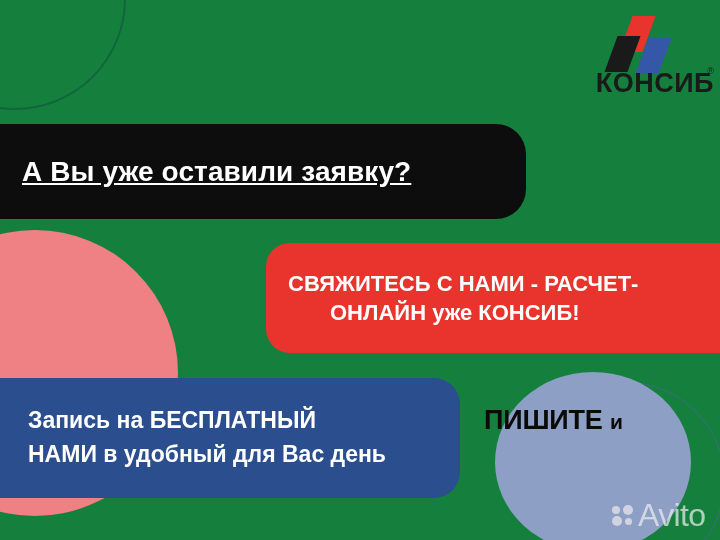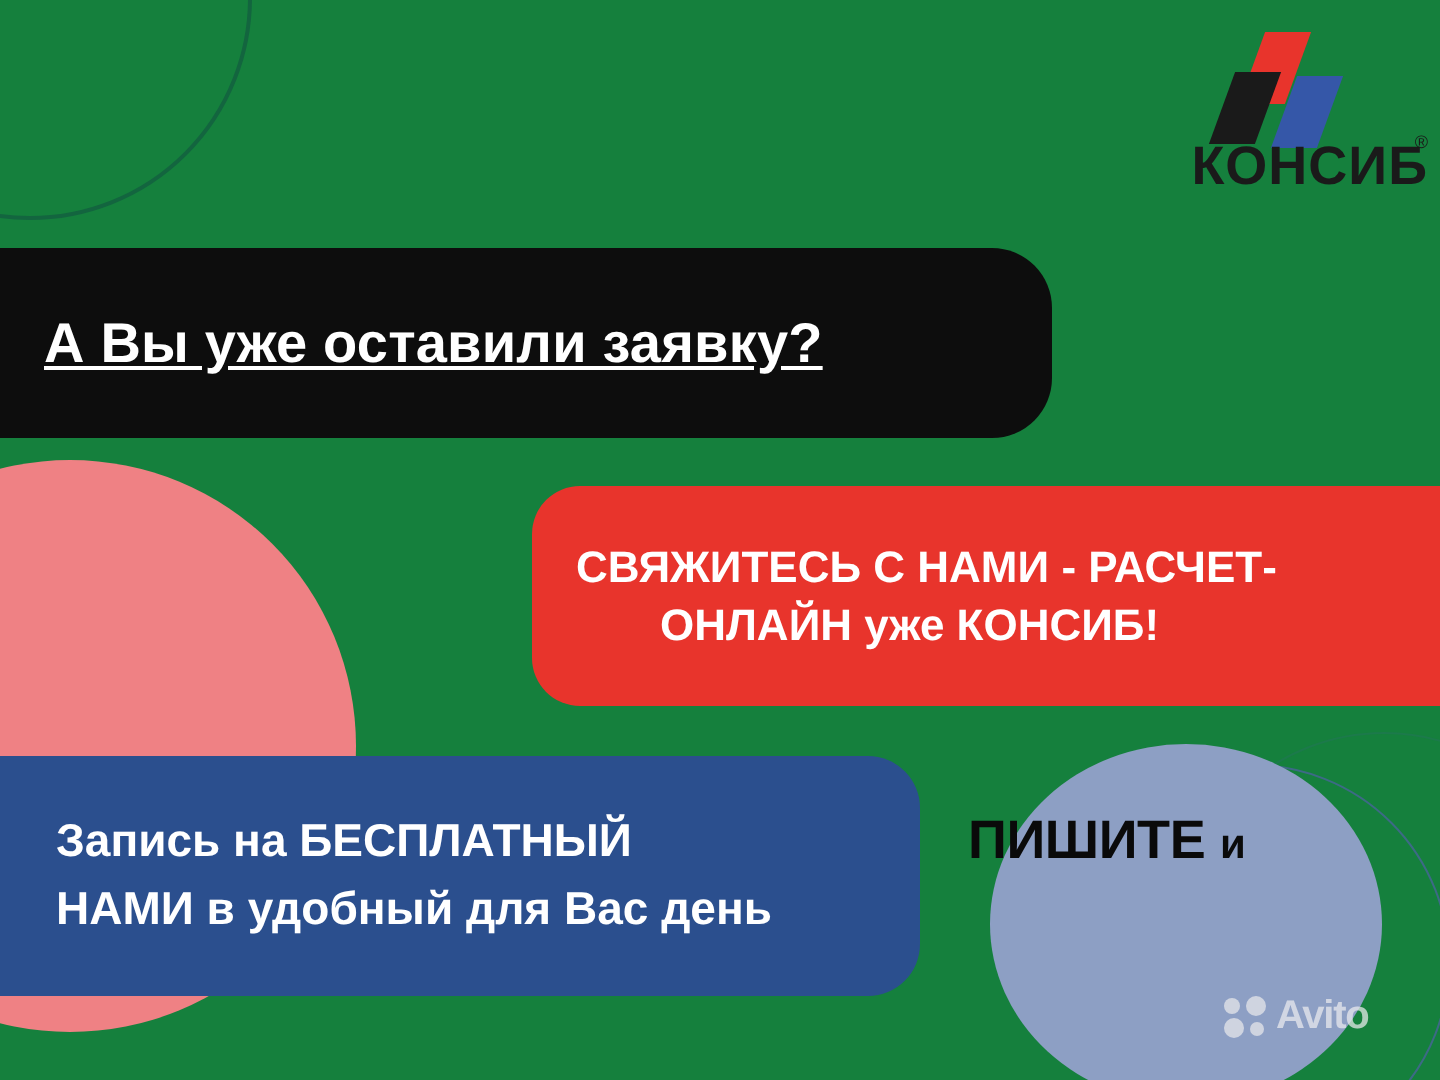--- a/index.html
+++ b/index.html
@@ -211,22 +211,22 @@
     display: block;
     border-radius: 50%;
     background: #e9e9ec;
   }
   #avito-dots i:nth-child(1) { left: 0px;  top: 1px;  width: 8px;  height: 8px; }
   #avito-dots i:nth-child(2) { left: 11px; top: 0px;  width: 10px; height: 10px; }
   #avito-dots i:nth-child(3) { left: 0px;  top: 11px; width: 10px; height: 10px; }
   #avito-dots i:nth-child(4) { left: 13px; top: 13px; width: 7px;  height: 7px; }
   #avito-word {
     color: #ececef;
-    font-size: 20px;
-    font-weight: bold;
+    font-size: 32px;
+    font-weight: normal;
     letter-spacing: -0.6px;
   }
 </style>
 </head>
 <body>
 
 <div id="canvas">
 
   <div class="shape" id="green-ring-tl"></div>
   <div class="shape" id="pink-circle"></div>

